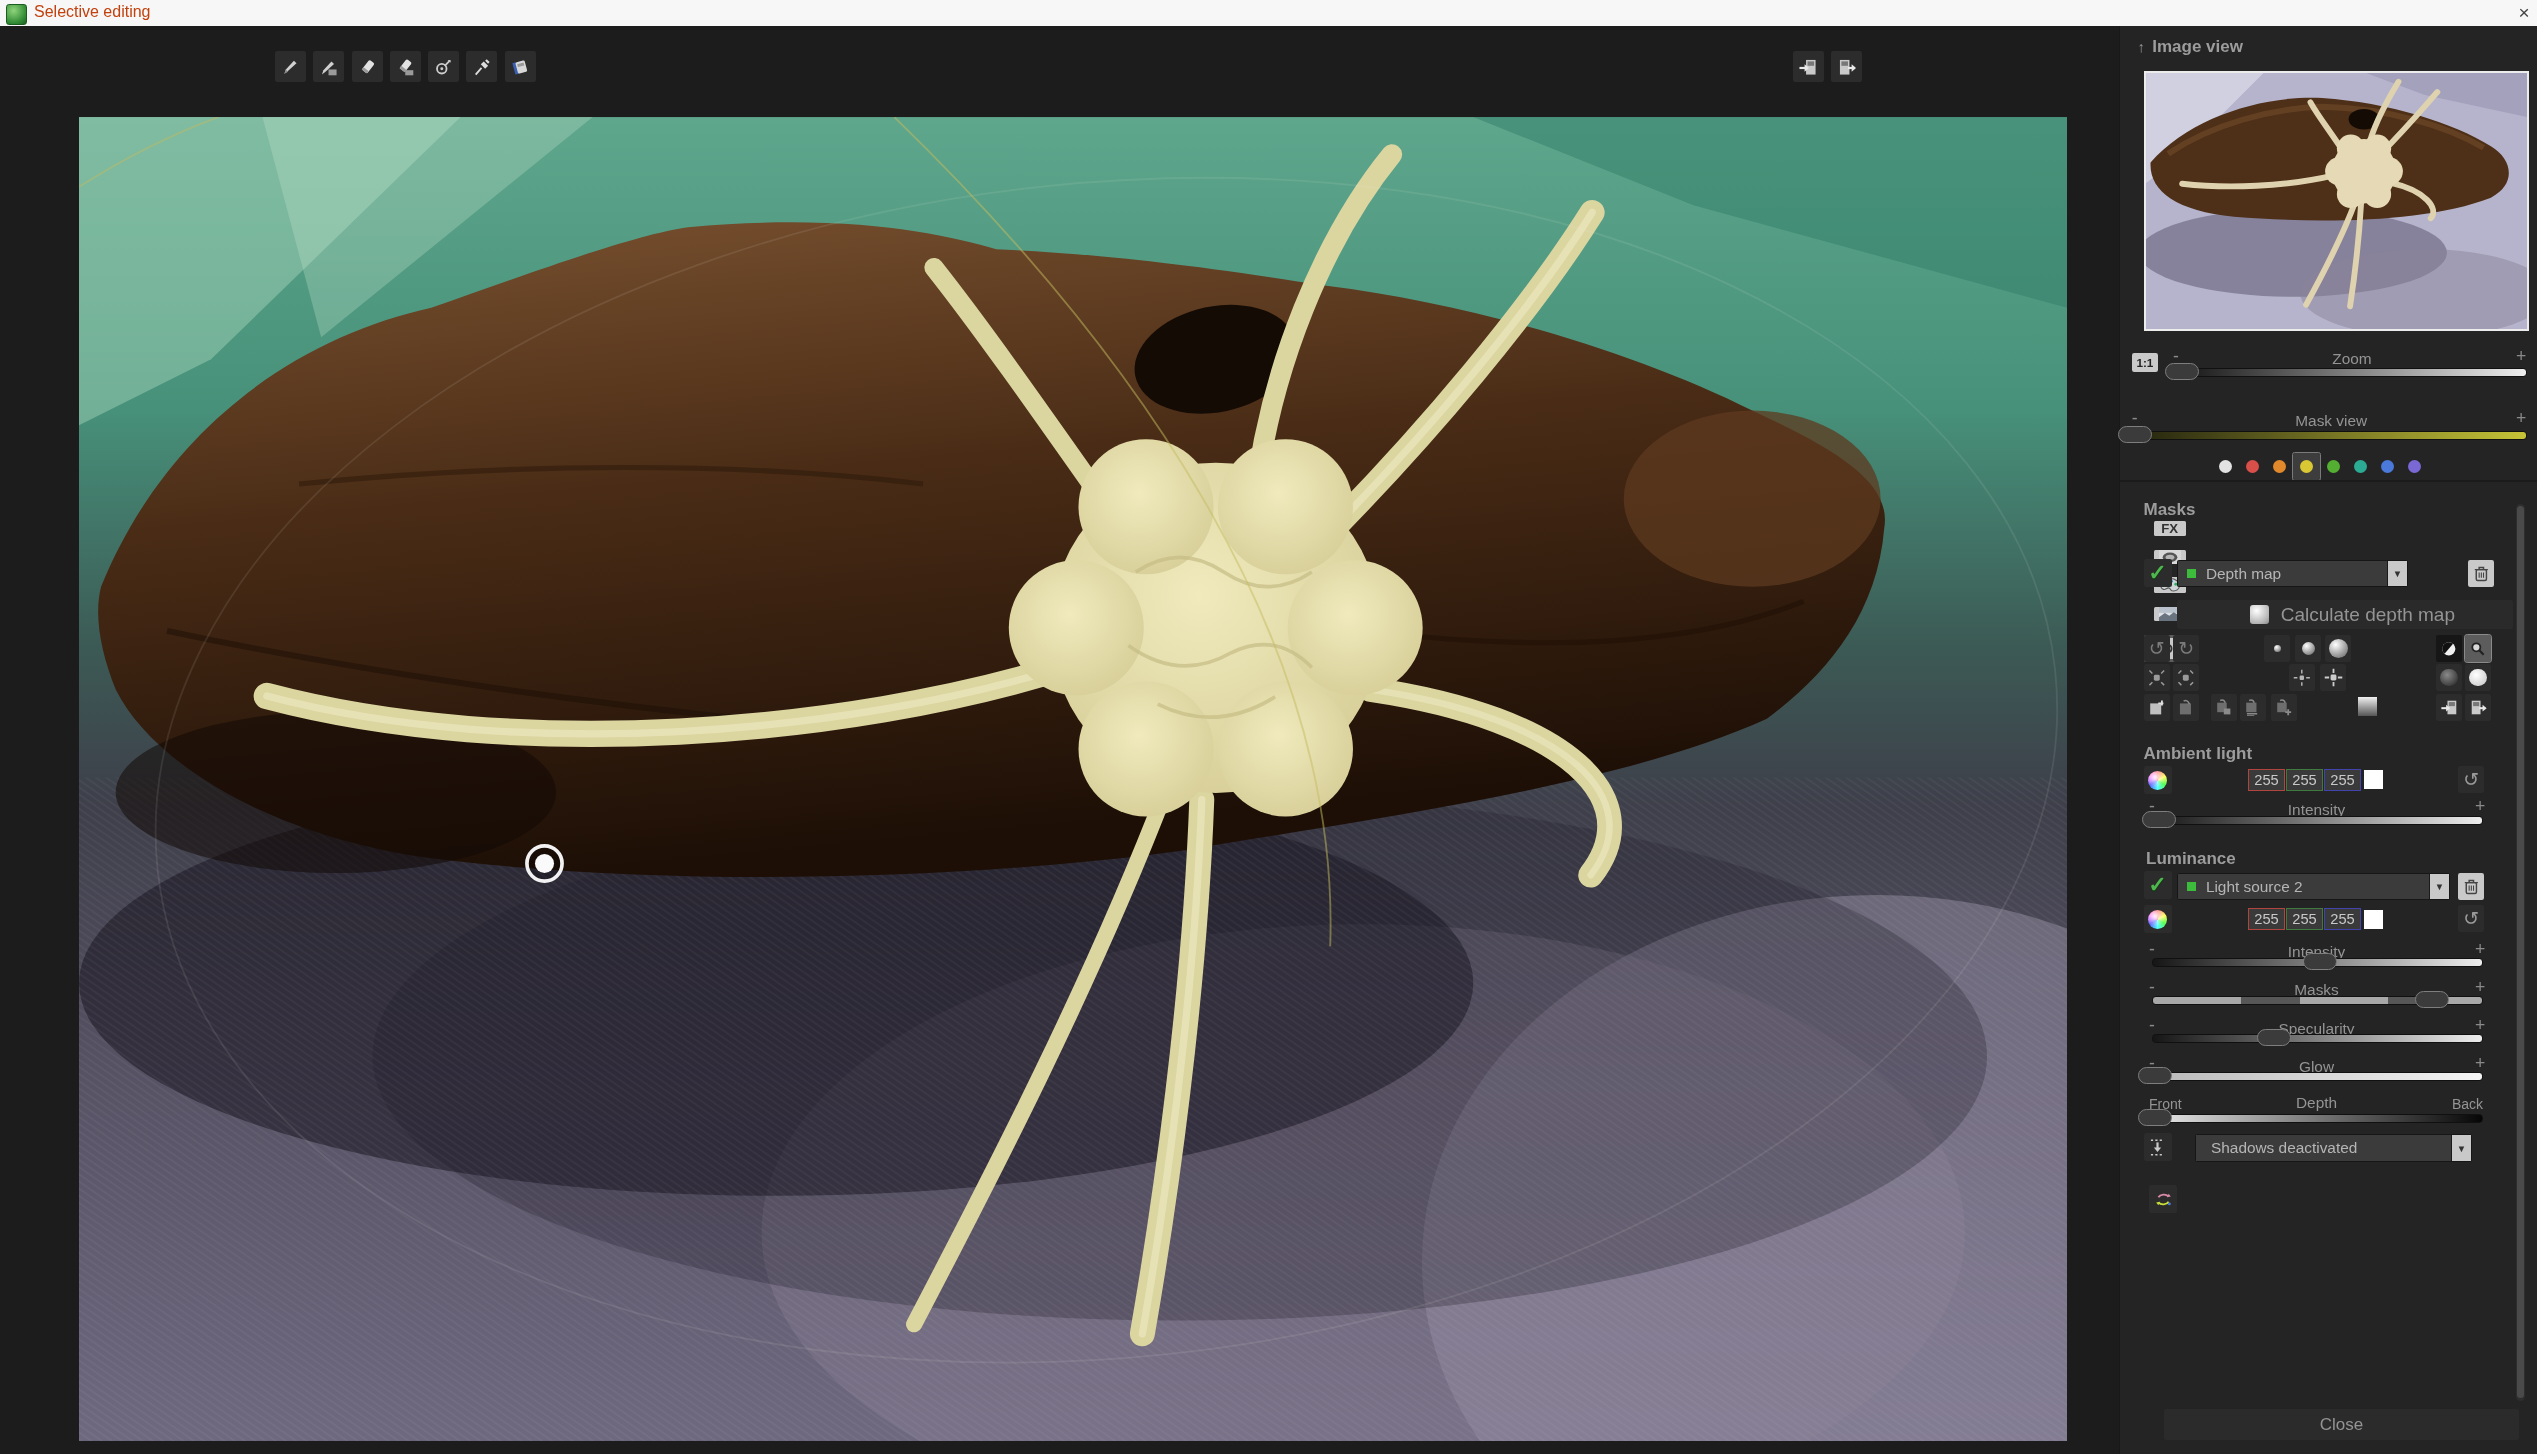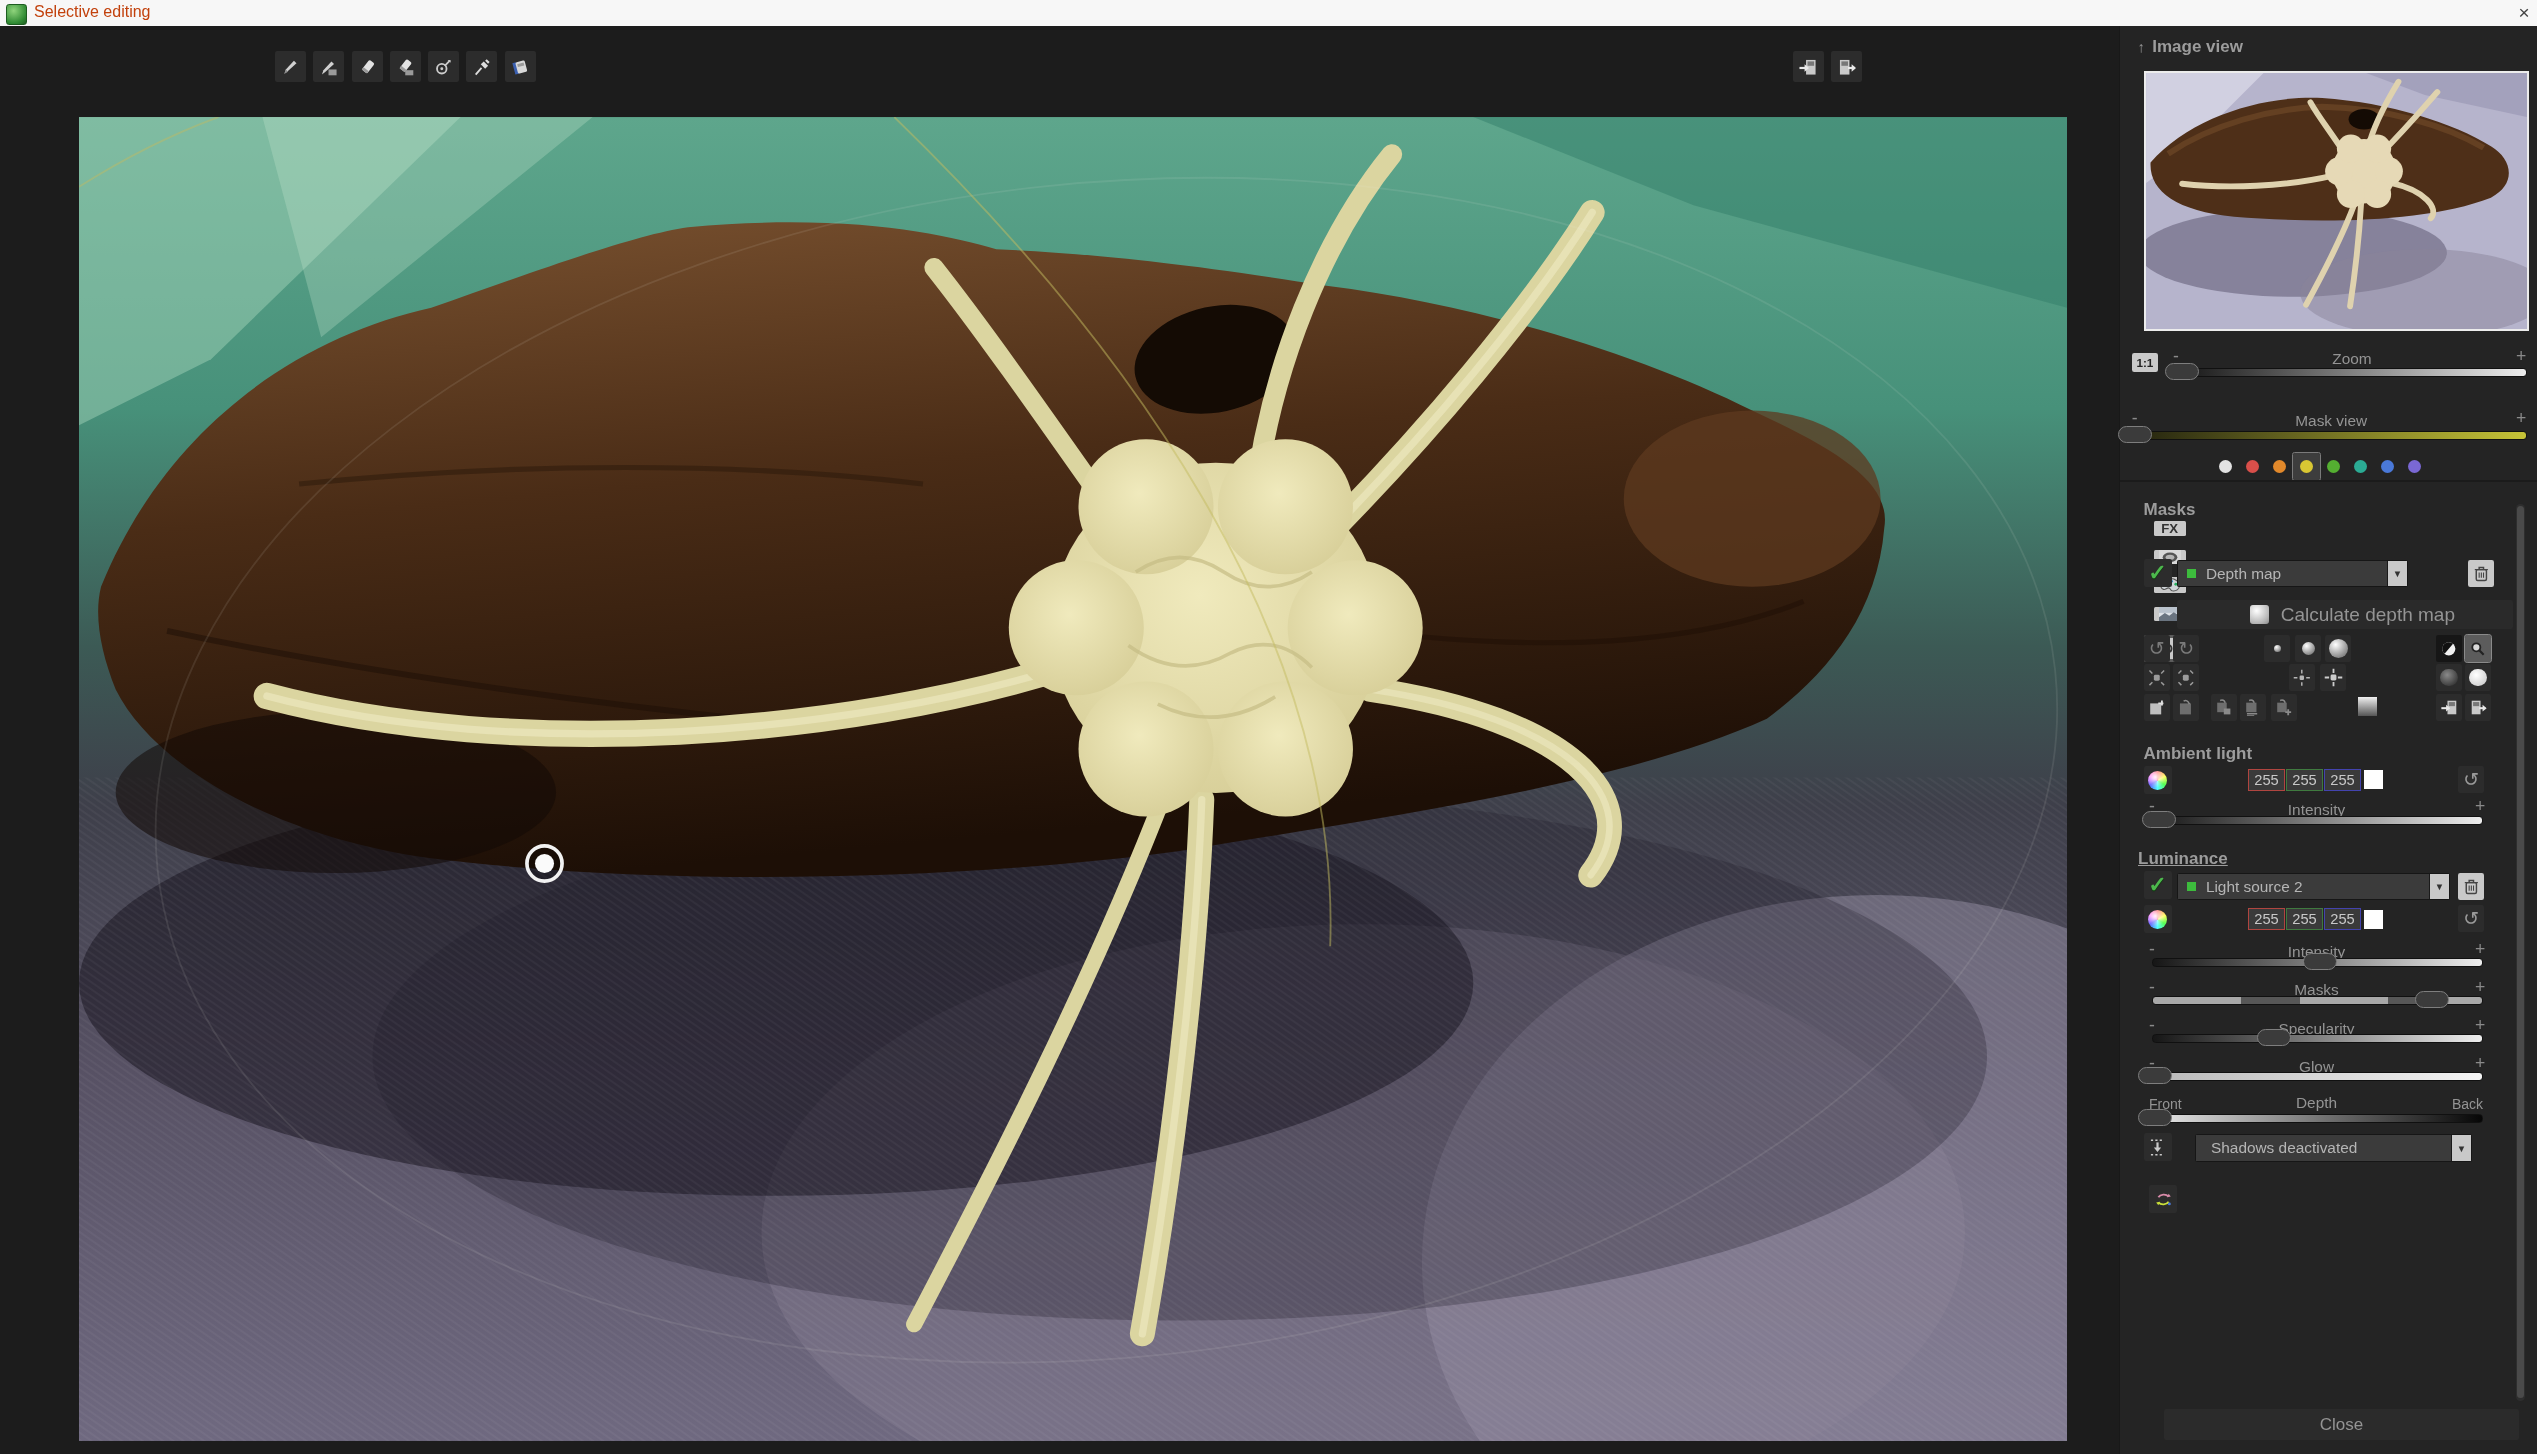--- a/index.html
+++ b/index.html
@@ -490,21 +490,21 @@
   <div class="abs pbtn" style="left:338px;top:740px;width:26.4px;height:26.4px;">
       <span class="glyph">↺</span>
     </div>
   <div class="abs pm" style="left:29px;top:773px;">-</div>
   <div class="abs lbl" style="left:32px;top:775px;width:329px;text-align:center;">Intensity</div>
   <div class="abs pm" style="left:355px;top:773px;">+</div>
   <div class="abs track t-light" style="left:32px;top:790px;width:329px;">
     <div class="thumb" style="left: 1%;"></div>
   </div>
 
-  <div class="abs hdr" style="left:18px;top:823px;text-decoration:underline;">Luminance</div>
+  <div class="abs hdr" style="left:26px;top:823px;">Luminance</div>
   <div class="abs pbtn" style="left:23.5px;top:845px;width:28px;height:28px;">
       <span class="check">✓</span>
     </div>
   <div class="abs dd" style="left:57px;top:847px;width:273px;height:26.4px;">
     <span class="gsq"></span>
     <span class="ddlabel">Light source 2</span>
     <span class="ddsep"></span>
     <span class="ddarrow">▼</span>
   </div>
   <div class="abs pbtn light" style="left:338px;top:847px;width:26.4px;height:26.4px;">

